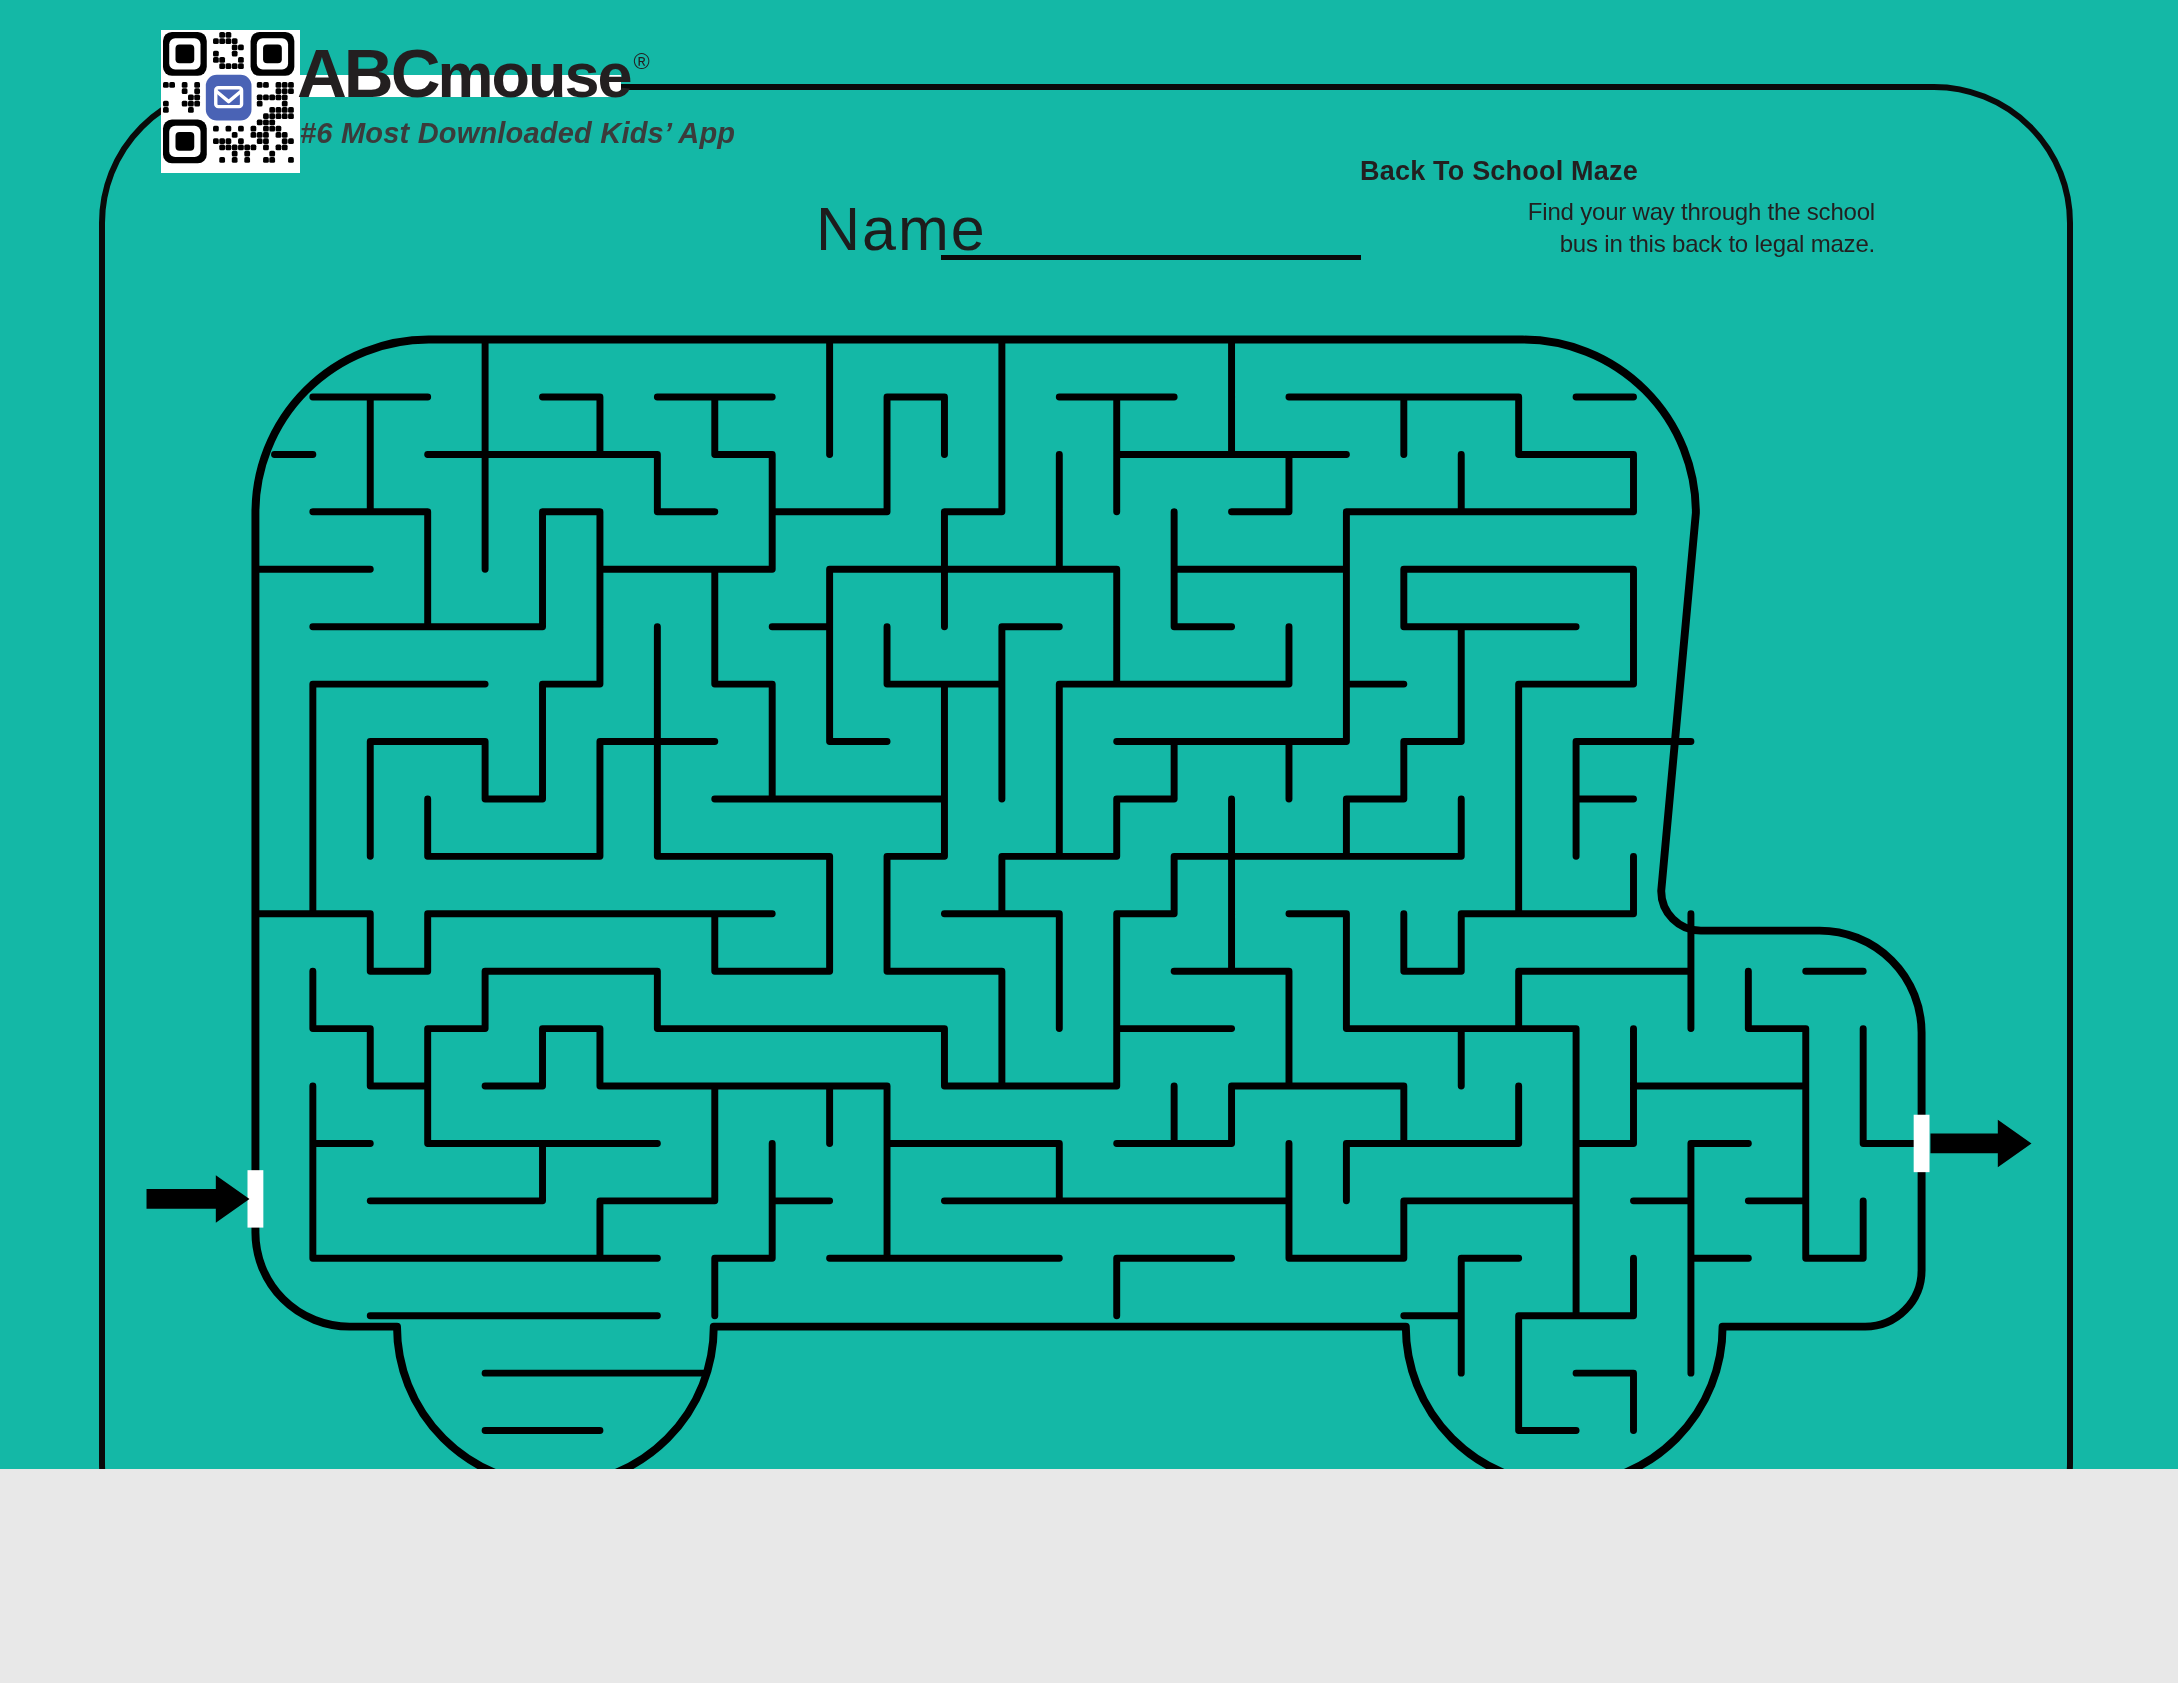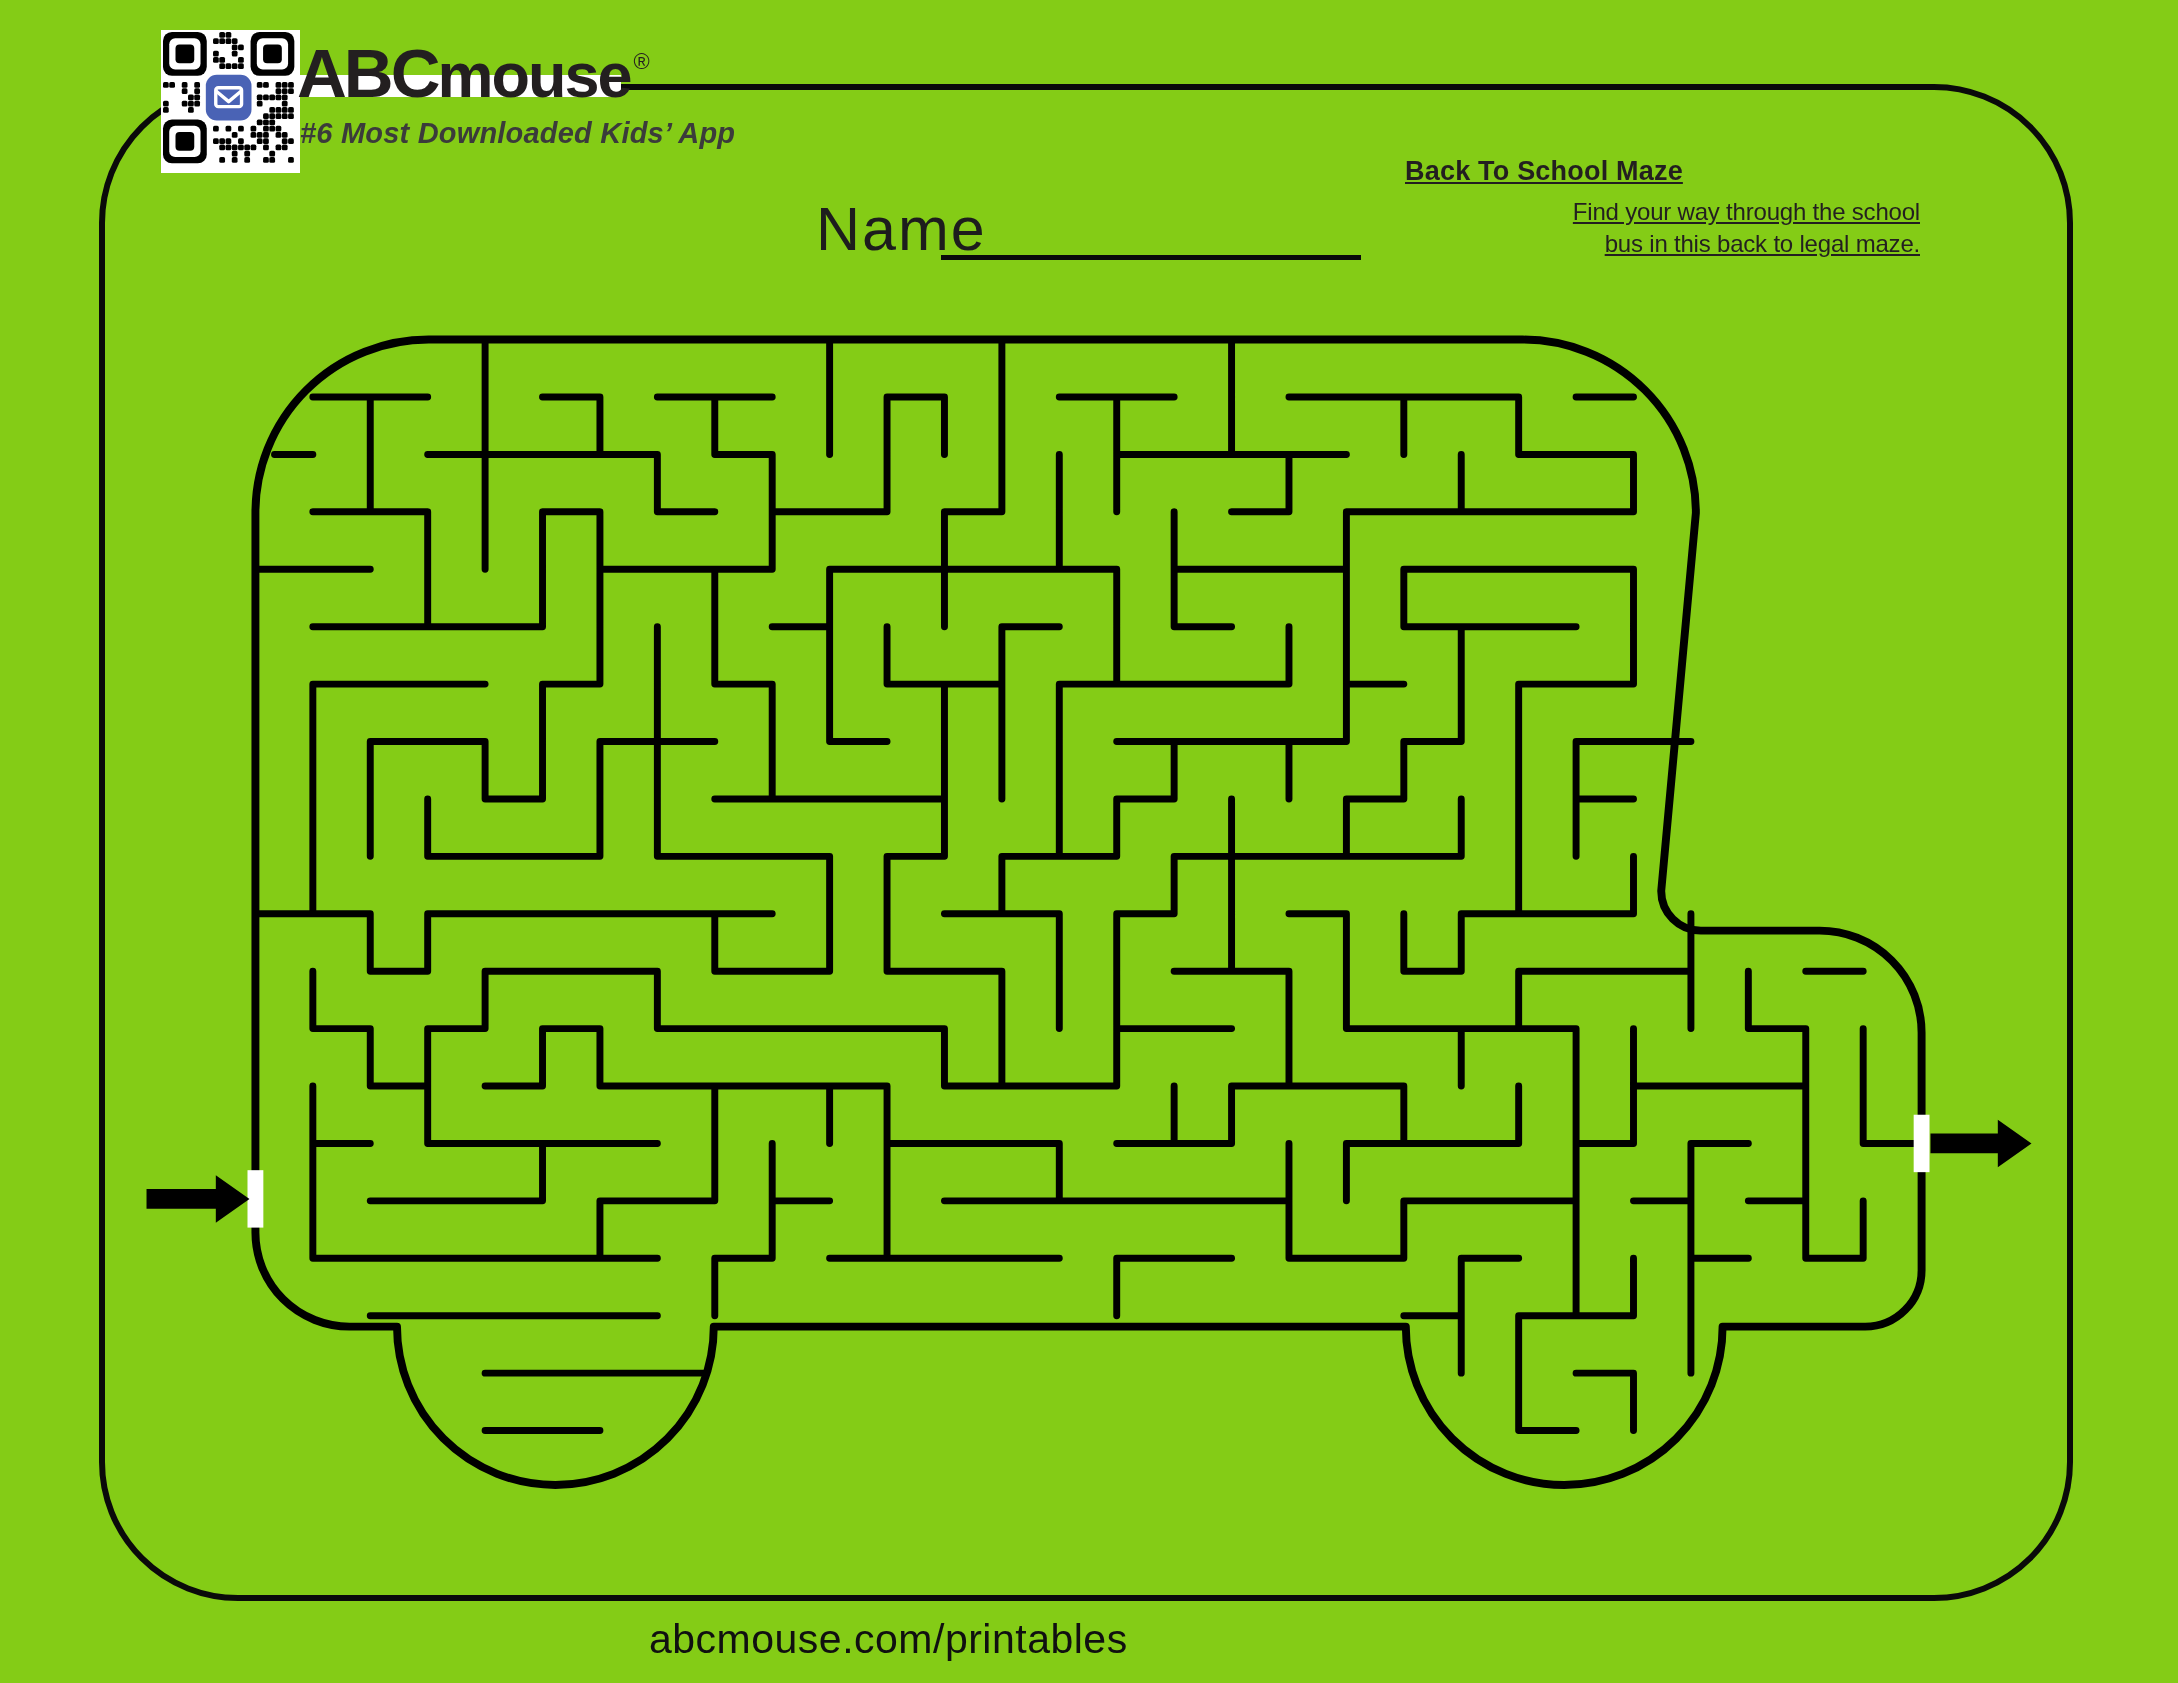--- a/index.html
+++ b/index.html
@@ -1,17 +1,17 @@
 <!DOCTYPE html>
 <html><head>
 <meta charset="utf-8">
 <style>
   html,body{margin:0;padding:0;background:#e8e8e8;}
   .page{
-    position:relative;width:2178px;height:1683px;background:#84cc16;
+    position:relative;width:2178px;height:1469px;background:#14b8a6;
     font-family:"Liberation Sans","DejaVu Sans",sans-serif;overflow:hidden;
   }
   .outer-border{
     position:absolute;left:99px;top:84px;width:1974px;height:1517px;
     border:6px solid #0a0a0a;border-radius:139px;box-sizing:border-box;
   }
   .border-top-patch{
     position:absolute;left:259px;top:75px;width:362px;height:22px;background:#ffffff;
   }
   .qr{position:absolute;left:161px;top:30px;width:139px;height:143px;background:#ffffff;}
@@ -23,21 +23,21 @@
     position:absolute;left:300px;top:117px;font-size:29px;font-weight:700;
     color:#3b3b3b;letter-spacing:0.2px;font-style:italic;
   }
   .name-label{
     position:absolute;left:816px;top:194px;font-size:61px;font-weight:300;
     color:#1d1d1d;letter-spacing:2px;
   }
   .name-underline{
     position:absolute;left:941px;top:255px;width:420px;height:5px;background:#0a0a0a;
   }
-  .instructions{position:absolute;left:1405px;top:156px;color:#231f20;width:515px;text-decoration:underline;}
+  .instructions{position:absolute;left:1360px;top:156px;color:#231f20;width:515px;}
   .instructions .title{font-size:27px;font-weight:700;margin:0 0 9px 0;letter-spacing:0.2px;}
   .instructions .line{font-size:24px;line-height:32px;letter-spacing:-0.2px;text-align:right;}
   .maze-svg{position:absolute;left:0;top:0;width:2178px;height:1683px;}
   .footer-url{
     position:absolute;left:649px;top:1616px;font-size:41px;color:#101010;letter-spacing:0.5px;
   }
   .legal{
     position:absolute;right:212px;top:1614px;text-align:right;color:#151515;
     font-size:21px;line-height:27px;letter-spacing:-0.2px;
   }

